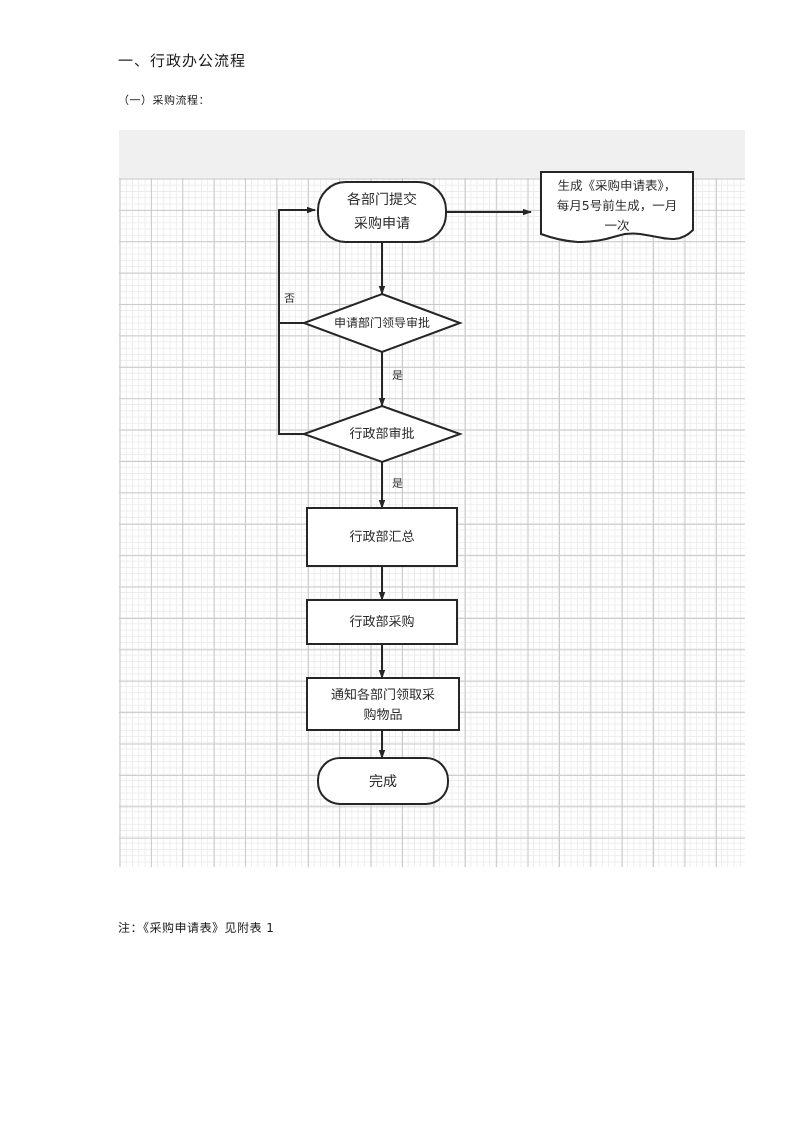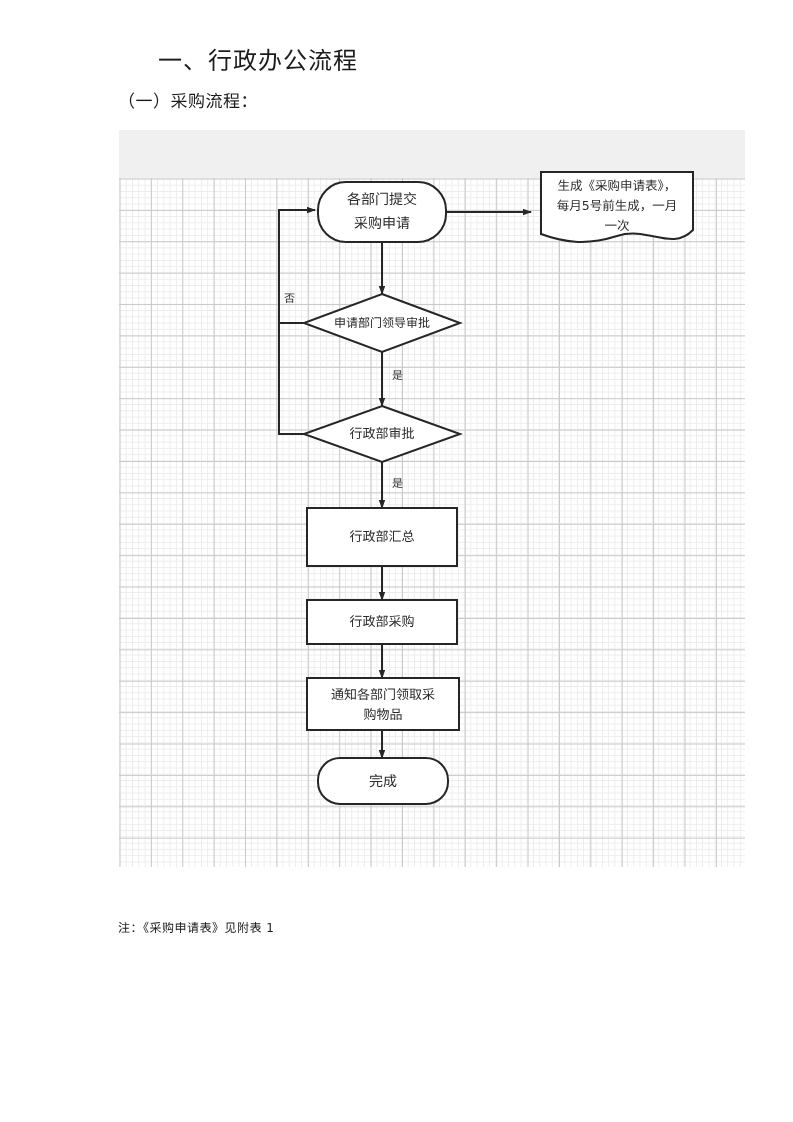--- a/index.html
+++ b/index.html
@@ -21,32 +21,31 @@
     position: absolute;
     inset: 0;
     background: #ffffff;
   }
 
   
   .heading-1 {
     position: absolute;
     left: 118px;
     top: 46px;
-    font-size: 24px;
+    font-size: 15px;
     line-height: 30px;
     letter-spacing: 1px;
     color: #1b1b1b;
     white-space: nowrap;
-    margin-left: 40px;
   }
   .heading-2 {
     position: absolute;
     left: 118px;
     top: 88px;
-    font-size: 17px;
+    font-size: 11px;
     line-height: 26px;
     letter-spacing: 0.5px;
     color: #1b1b1b;
     white-space: nowrap;
   }
 
   .footnote {
     position: absolute;
     left: 118px;
     top: 915px;

